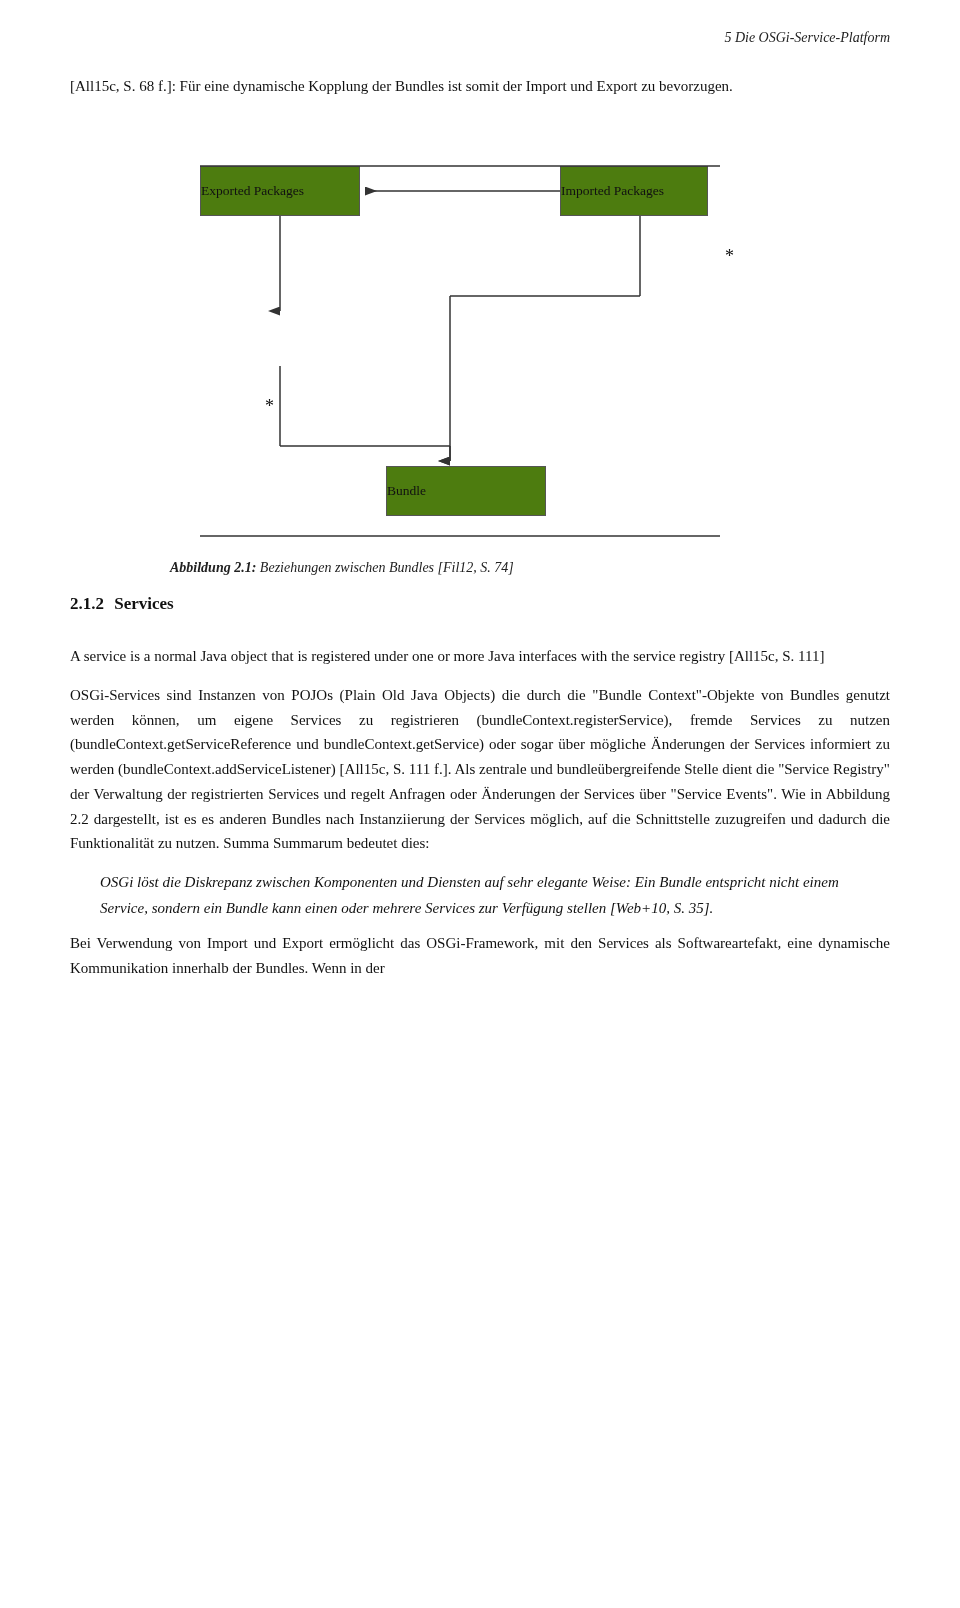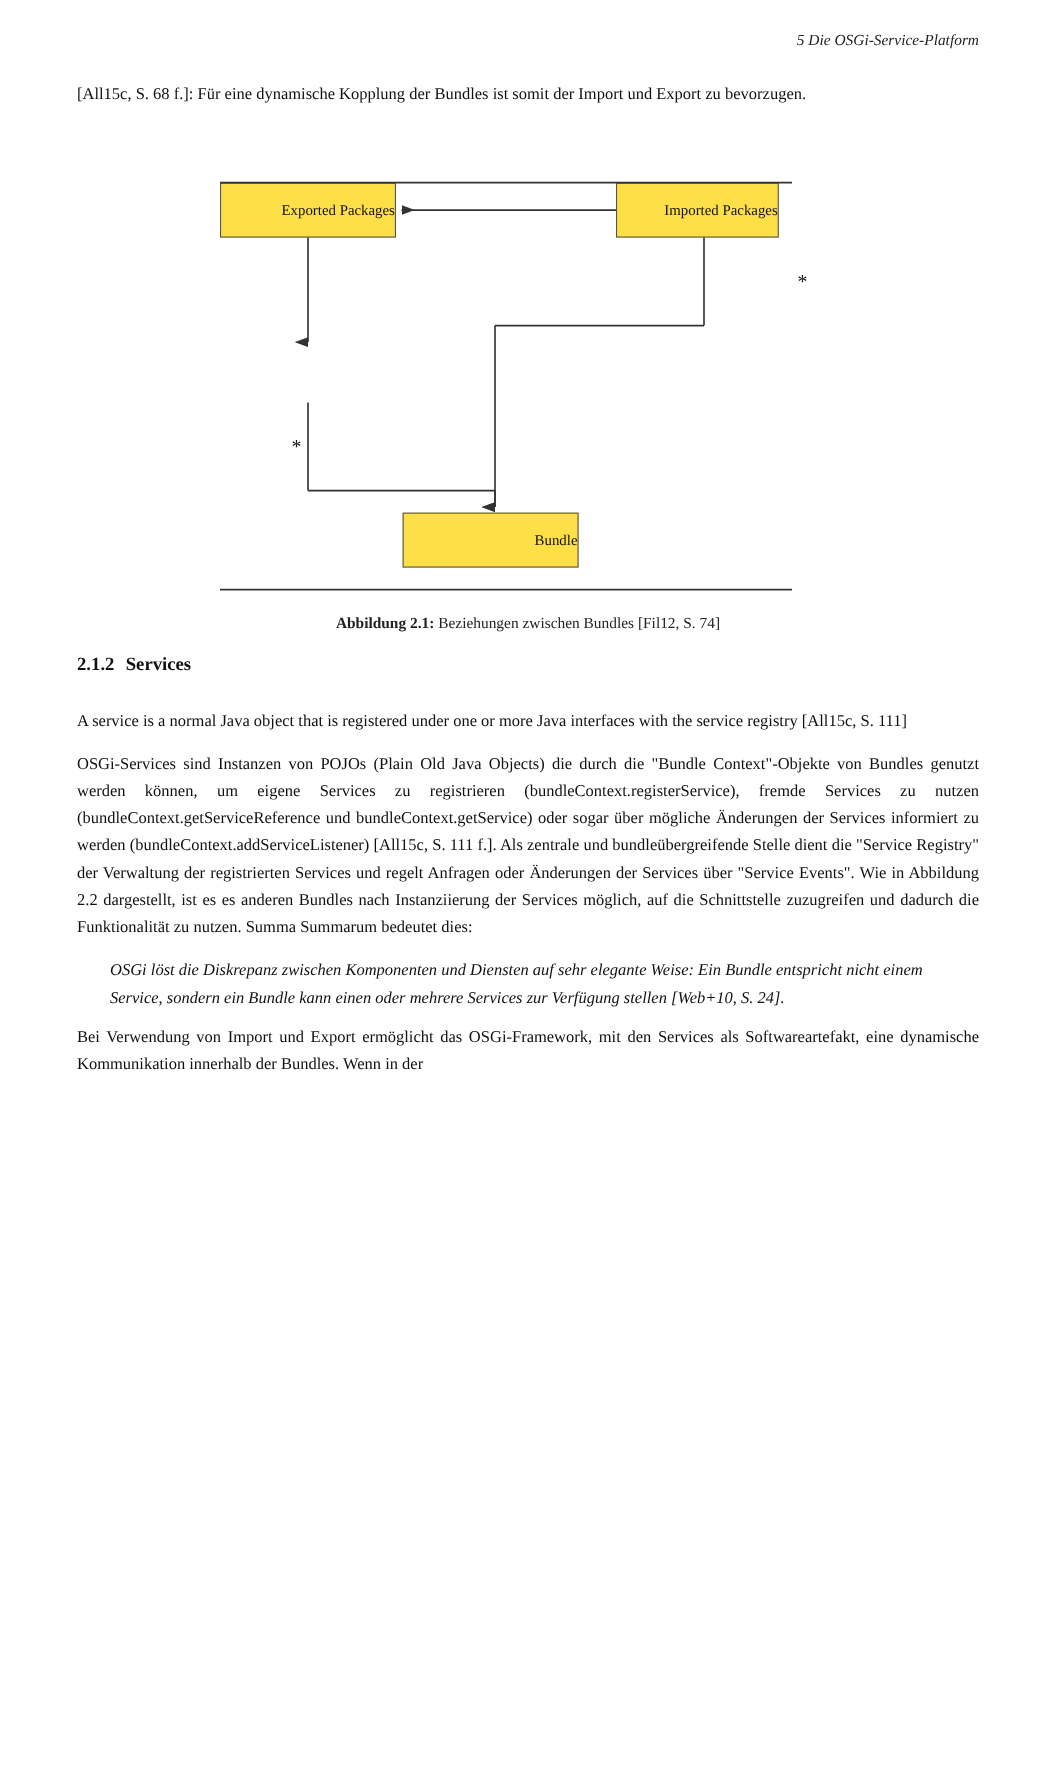--- a/index.html
+++ b/index.html
@@ -32,25 +32,25 @@
     }
     .diagram-area {
       width: 620px;
       position: relative;
       height: 420px;
       margin-bottom: 10px;
     }
     
     .diag-box {
       position: absolute;
-      background: #fde047;
+      background: #4d7c0f;
       border: 1.5px solid #555;
       display: flex;
       align-items: center;
-      justify-content: flex-end;
+      justify-content: flex-start;
       font-size: 13.5px;
       font-weight: normal;
       text-align: center;
     }
     .box-exported {
       left: 30px;
       top: 40px;
       width: 160px;
       height: 50px;
     }
@@ -60,21 +60,21 @@
       width: 148px;
       height: 50px;
     }
     .box-packages {
       left: 30px;
       top: 190px;
       width: 160px;
       height: 50px;
     }
     .box-bundle {
-      left: 196px;
+      left: 216px;
       top: 340px;
       width: 160px;
       height: 50px;
     }
     
     .diagram-svg {
       position: absolute;
       top: 0; left: 0;
       width: 100%;
       height: 100%;
@@ -88,23 +88,24 @@
       left: 555px;
       top: 120px;
     }
     .star-left {
       left: 95px;
       top: 270px;
     }
     .figure-caption {
       font-size: 14px;
       color: #222;
-      text-align: center;
+      text-align: left;
       width: 620px;
       margin-top: 4px;
+      font-style: italic;
     }
     .section-heading {
       font-size: 17px;
       font-weight: bold;
       margin-bottom: 30px;
       margin-top: 6px;
     }
     .section-number {
       margin-right: 6px;
     }
@@ -194,18 +195,18 @@
 
 <p class="body-text">
   <span>A service is a normal Java object that is registered under one or more Java interfaces with the service registry [All15c, S. 111]</span>
 </p>
 
 <p class="body-text">
   <span>OSGi-Services sind Instanzen von POJOs (Plain Old Java Objects) die durch die "Bundle Context"-Objekte von Bundles genutzt werden können, um eigene Services zu registrieren (bundleContext.registerService), fremde Services zu nutzen (bundleContext.getServiceReference und bundleContext.getService) oder sogar über mögliche Änderungen der Services informiert zu werden (bundleContext.addServiceListener) [All15c, S. 111 f.]. Als zentrale und bundleübergreifende Stelle dient die "Service Registry" der Verwaltung der registrierten Services und regelt Anfragen oder Änderungen der Services über "Service Events". Wie in Abbildung 2.2 dargestellt, ist es es anderen Bundles nach Instanziierung der Services möglich, auf die Schnittstelle zuzugreifen und dadurch die Funktionalität zu nutzen. Summa Summarum bedeutet dies:</span>
 </p>
 
 <div class="italic-block">
-  <span>OSGi löst die Diskrepanz zwischen Komponenten und Diensten auf sehr elegante Weise: Ein Bundle entspricht nicht einem Service, sondern ein Bundle kann einen oder mehrere Services zur Verfügung stellen [Web+10, S. 24].</span>
+  <span>OSGi löst die Diskrepanz zwischen Komponenten und Diensten auf sehr elegante Weise: Ein Bundle entspricht nicht einem Service, sondern ein Bundle kann einen oder mehrere Services zur Verfügung stellen [Web+10, S. 35].</span>
 </div>
 
 <p class="body-text">
   <span>Bei Verwendung von Import und Export ermöglicht das OSGi-Framework, mit den Services als Softwareartefakt, eine dynamische Kommunikation innerhalb der Bundles. Wenn in der</span>
 </p>
 
 </body></html>

